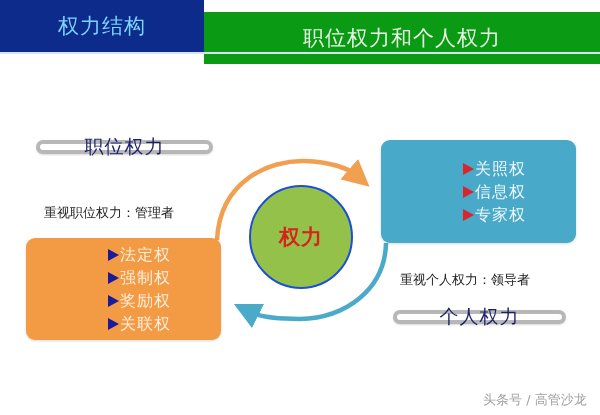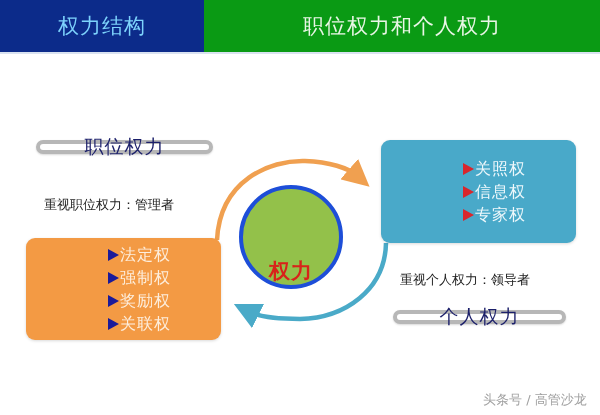--- a/index.html
+++ b/index.html
@@ -6,21 +6,21 @@
   html, body { width: 600px; height: 415px; overflow: hidden; background: #ffffff; }
   body { position: relative; font-family: "DejaVu Sans", "Liberation Sans", sans-serif; }
 
   .header-left {
     position: absolute; left: 0; top: 0; width: 204px; height: 52px;
     background: #0c2b8a; color: #7dd3fc;
     display: flex; align-items: center; justify-content: center;
     font-size: 21px; letter-spacing: 1px;
   }
   .header-right {
-    position: absolute; left: 204px; top: 0; width: 396px; height: 52px;
+    position: absolute; left: 204px; top: 12px; width: 396px; height: 52px;
     background: #0a9a14; color: #e9f6e6;
     display: flex; align-items: center; justify-content: center;
     font-size: 21px; letter-spacing: 1px;
   }
   .header-line {
     position: absolute; left: 0; top: 52px; width: 600px; height: 2px;
     background: #d9e2f0;
   }
 
   .pill {
@@ -30,21 +30,21 @@
     display: flex; align-items: center; justify-content: center;
     font-size: 19px; letter-spacing: 1px;
     box-shadow: 0 1px 2px rgba(0,0,0,0.15);
   }
   #pill-position { left: 36px; top: 140px; width: 177px; }
   #pill-personal { left: 393px; top: 310px; width: 173px; }
 
   .caption {
     position: absolute; font-size: 13px; color: #222; white-space: nowrap;
   }
-  #caption-manager { left: 44px; top: 196px; }
+  #caption-manager { left: 44px; top: 204px; }
   #caption-leader { left: 400px; top: 271px; }
 
   .box {
     position: absolute; border-radius: 9px;
     display: flex; flex-direction: column; align-items: center; justify-content: center;
     gap: 2px;
   }
   #box-position {
     left: 26px; top: 238px; width: 195px; height: 102px;
     background: #f39a44; color: #fdeedd;
@@ -61,23 +61,23 @@
   .tri {
     display: inline-block; width: 0; height: 0; margin-right: 1px;
     border-top: 6px solid transparent; border-bottom: 6px solid transparent;
     border-left: 11px solid #1a1a9a;
   }
   #box-personal .tri { border-left-color: #d9262c; }
 
   svg.arrows { position: absolute; left: 0; top: 0; }
 
   .center-circle {
-    position: absolute; left: 239px; top: 185px; width: 104px; height: 104px;
-    border-radius: 50%; background: #93c14a; border: 4px solid #1d4ed8;
-    display: flex; align-items: flex-end; justify-content: center;
+    position: absolute; left: 249px; top: 185px; width: 104px; height: 104px;
+    border-radius: 50%; background: #93c14a; border: 2px solid #1d4ed8;
+    display: flex; align-items: center; justify-content: center;
     color: #d8231a; font-size: 21px; font-weight: bold; letter-spacing: 1px;
   }
 
   .watermark {
     position: absolute; left: 468px; top: 391px; font-size: 13px; color: #a0a0a0; white-space: nowrap; margin-left: 15px;
   }
 </style>
 </head>
 <body>
 

